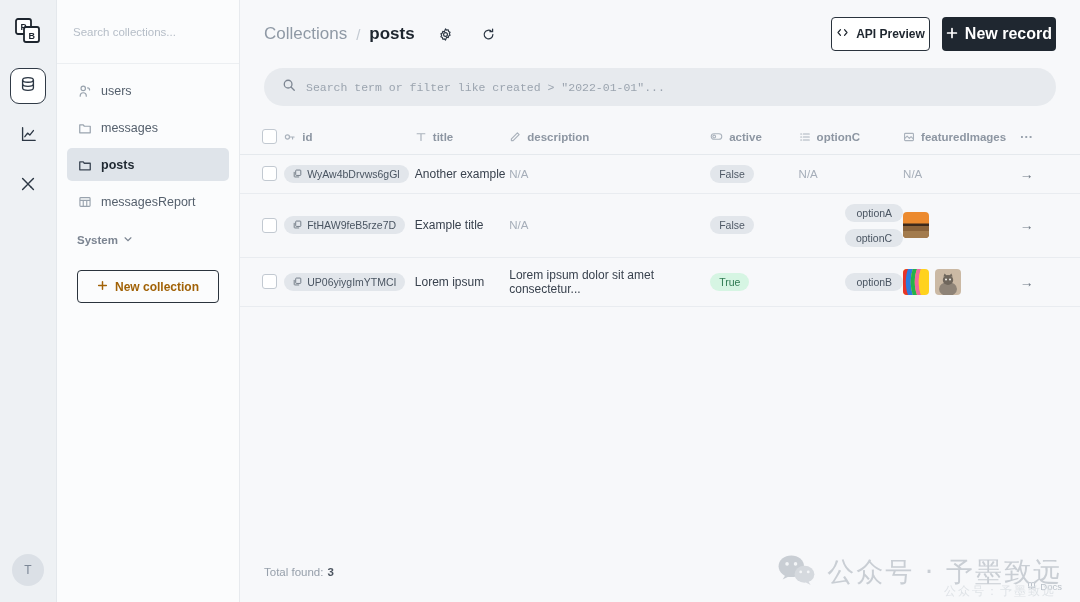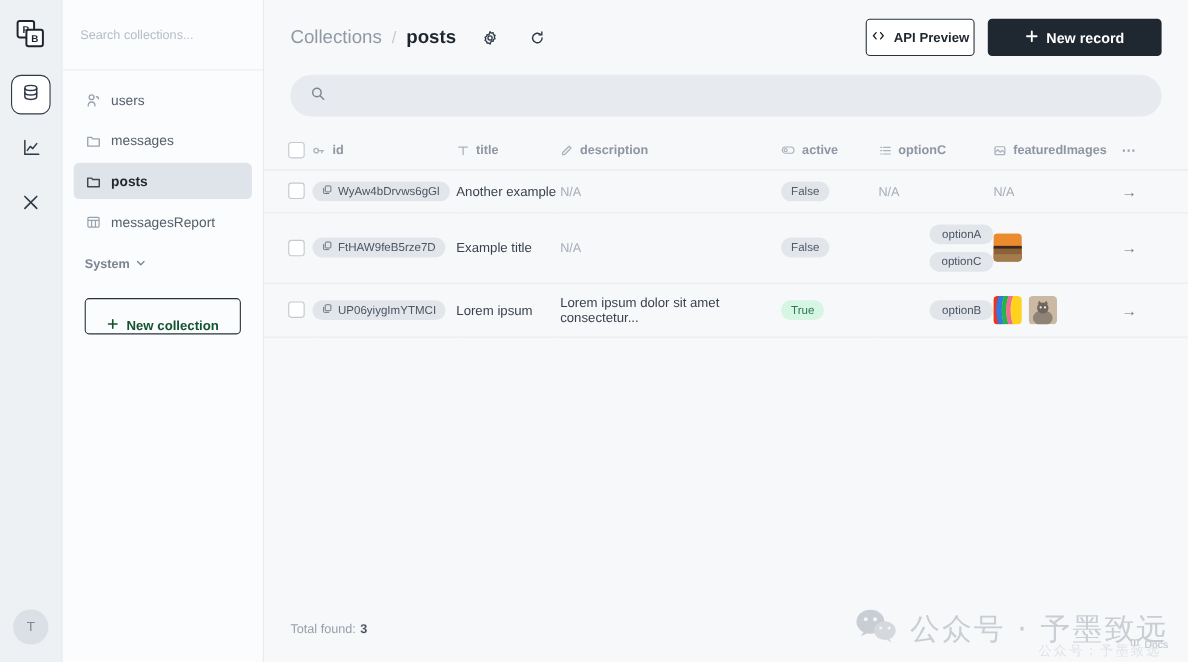--- a/index.html
+++ b/index.html
@@ -59,42 +59,42 @@
   .sb-item.active { background: #dfe4ea; color: #1f2831; font-weight: bold; }
   .sb-item.active .ic { color: #3c4654; }
   .sb-system {
     display: flex; align-items: flex-end; gap: 5px;
     font-size: 11.5px; color: #7b8491; font-weight: bold;
     padding: 12px 10px 4px 10px; cursor: pointer;
   }
   .sb-newcol {
     margin: 20px 10px 0 10px; height: 33px;
     border: 1.4px solid #2a333d; border-radius: 4px;
-    display: flex; align-items: flex-end; justify-content: center; gap: 7px;
-    font-size: 12px; color: #14532d; font-weight: bold; cursor: pointer;
+    display: flex; align-items: center; justify-content: center; gap: 7px;
+    font-size: 12px; color: #a16207; font-weight: bold; cursor: pointer;
     background: #fbfcfd;
   }
 
   
   .main { flex: 1; height: 602px; background: #f7f8fa; display: flex; flex-direction: column; position: relative; }
   .topbar { height: 68px; display: flex; align-items: center; padding: 0 24px; }
   .crumbs { display: flex; align-items: center; gap: 9px; }
   .crumb-root { font-size: 17px; color: #8f99a5; cursor: pointer; }
   .crumb-sep { font-size: 15px; color: #c3cad2; }
   .crumb-cur { font-size: 17px; color: #1d252e; font-weight: bold; }
   .ic-btn { width: 20px; height: 20px; color: #2c3744; display: flex; align-items: center; justify-content: center; cursor: pointer; margin-left: 4px; }
   .top-actions { margin-left: auto; display: flex; align-items: center; gap: 12px; }
   .btn-outline {
     height: 34px; padding: 0 4px; border: 1.4px solid #2a333d; border-radius: 4px;
     background: #fff; color: #1d252e; font-size: 12px; font-weight: bold;
     display: flex; align-items: center; gap: 7px; cursor: pointer;
   }
   .btn-dark {
-    height: 34px; padding: 0 34px; border-radius: 4px;
-    background: #1f2730; color: #fff; font-size: 13px; font-weight: bold;
+    height: 34px; padding: 0 4px; border-radius: 4px;
+    background: #1f2730; color: #fff; font-size: 16px; font-weight: bold;
     display: flex; align-items: center; gap: 7px; cursor: pointer; border: 0;
   }
 
   .searchwrap { padding: 0 24px 14px 24px; }
   .searchbar {
     height: 38px; background: #e7eaee; border-radius: 19px;
     display: flex; align-items: center; gap: 10px; padding: 0 18px;
   }
   .searchbar input {
     flex: 1; border: 0; background: transparent; outline: 0;
@@ -323,20 +323,21 @@
     </div>
 
     <div class="searchwrap">
       <div class="searchbar">
         <span>
           <svg width="14" height="14" viewBox="0 0 16 16" fill="none" stroke="#7d8692" stroke-width="1.5" stroke-linecap="round">
             <circle cx="7" cy="7" r="4.4"></circle>
               <path d="M10.3 10.3L14 14"></path>
           </svg>
         </span>
+        <input type="text" placeholder="Search term or filter like created &gt; &quot;2022-01-01&quot;..." style="">
       </div>
     </div>
 
     <div class="tablewrap">
       <table>
         <thead>
           <tr>
             <th class="c-check">
               <div class="cbox"></div>
             </th>

